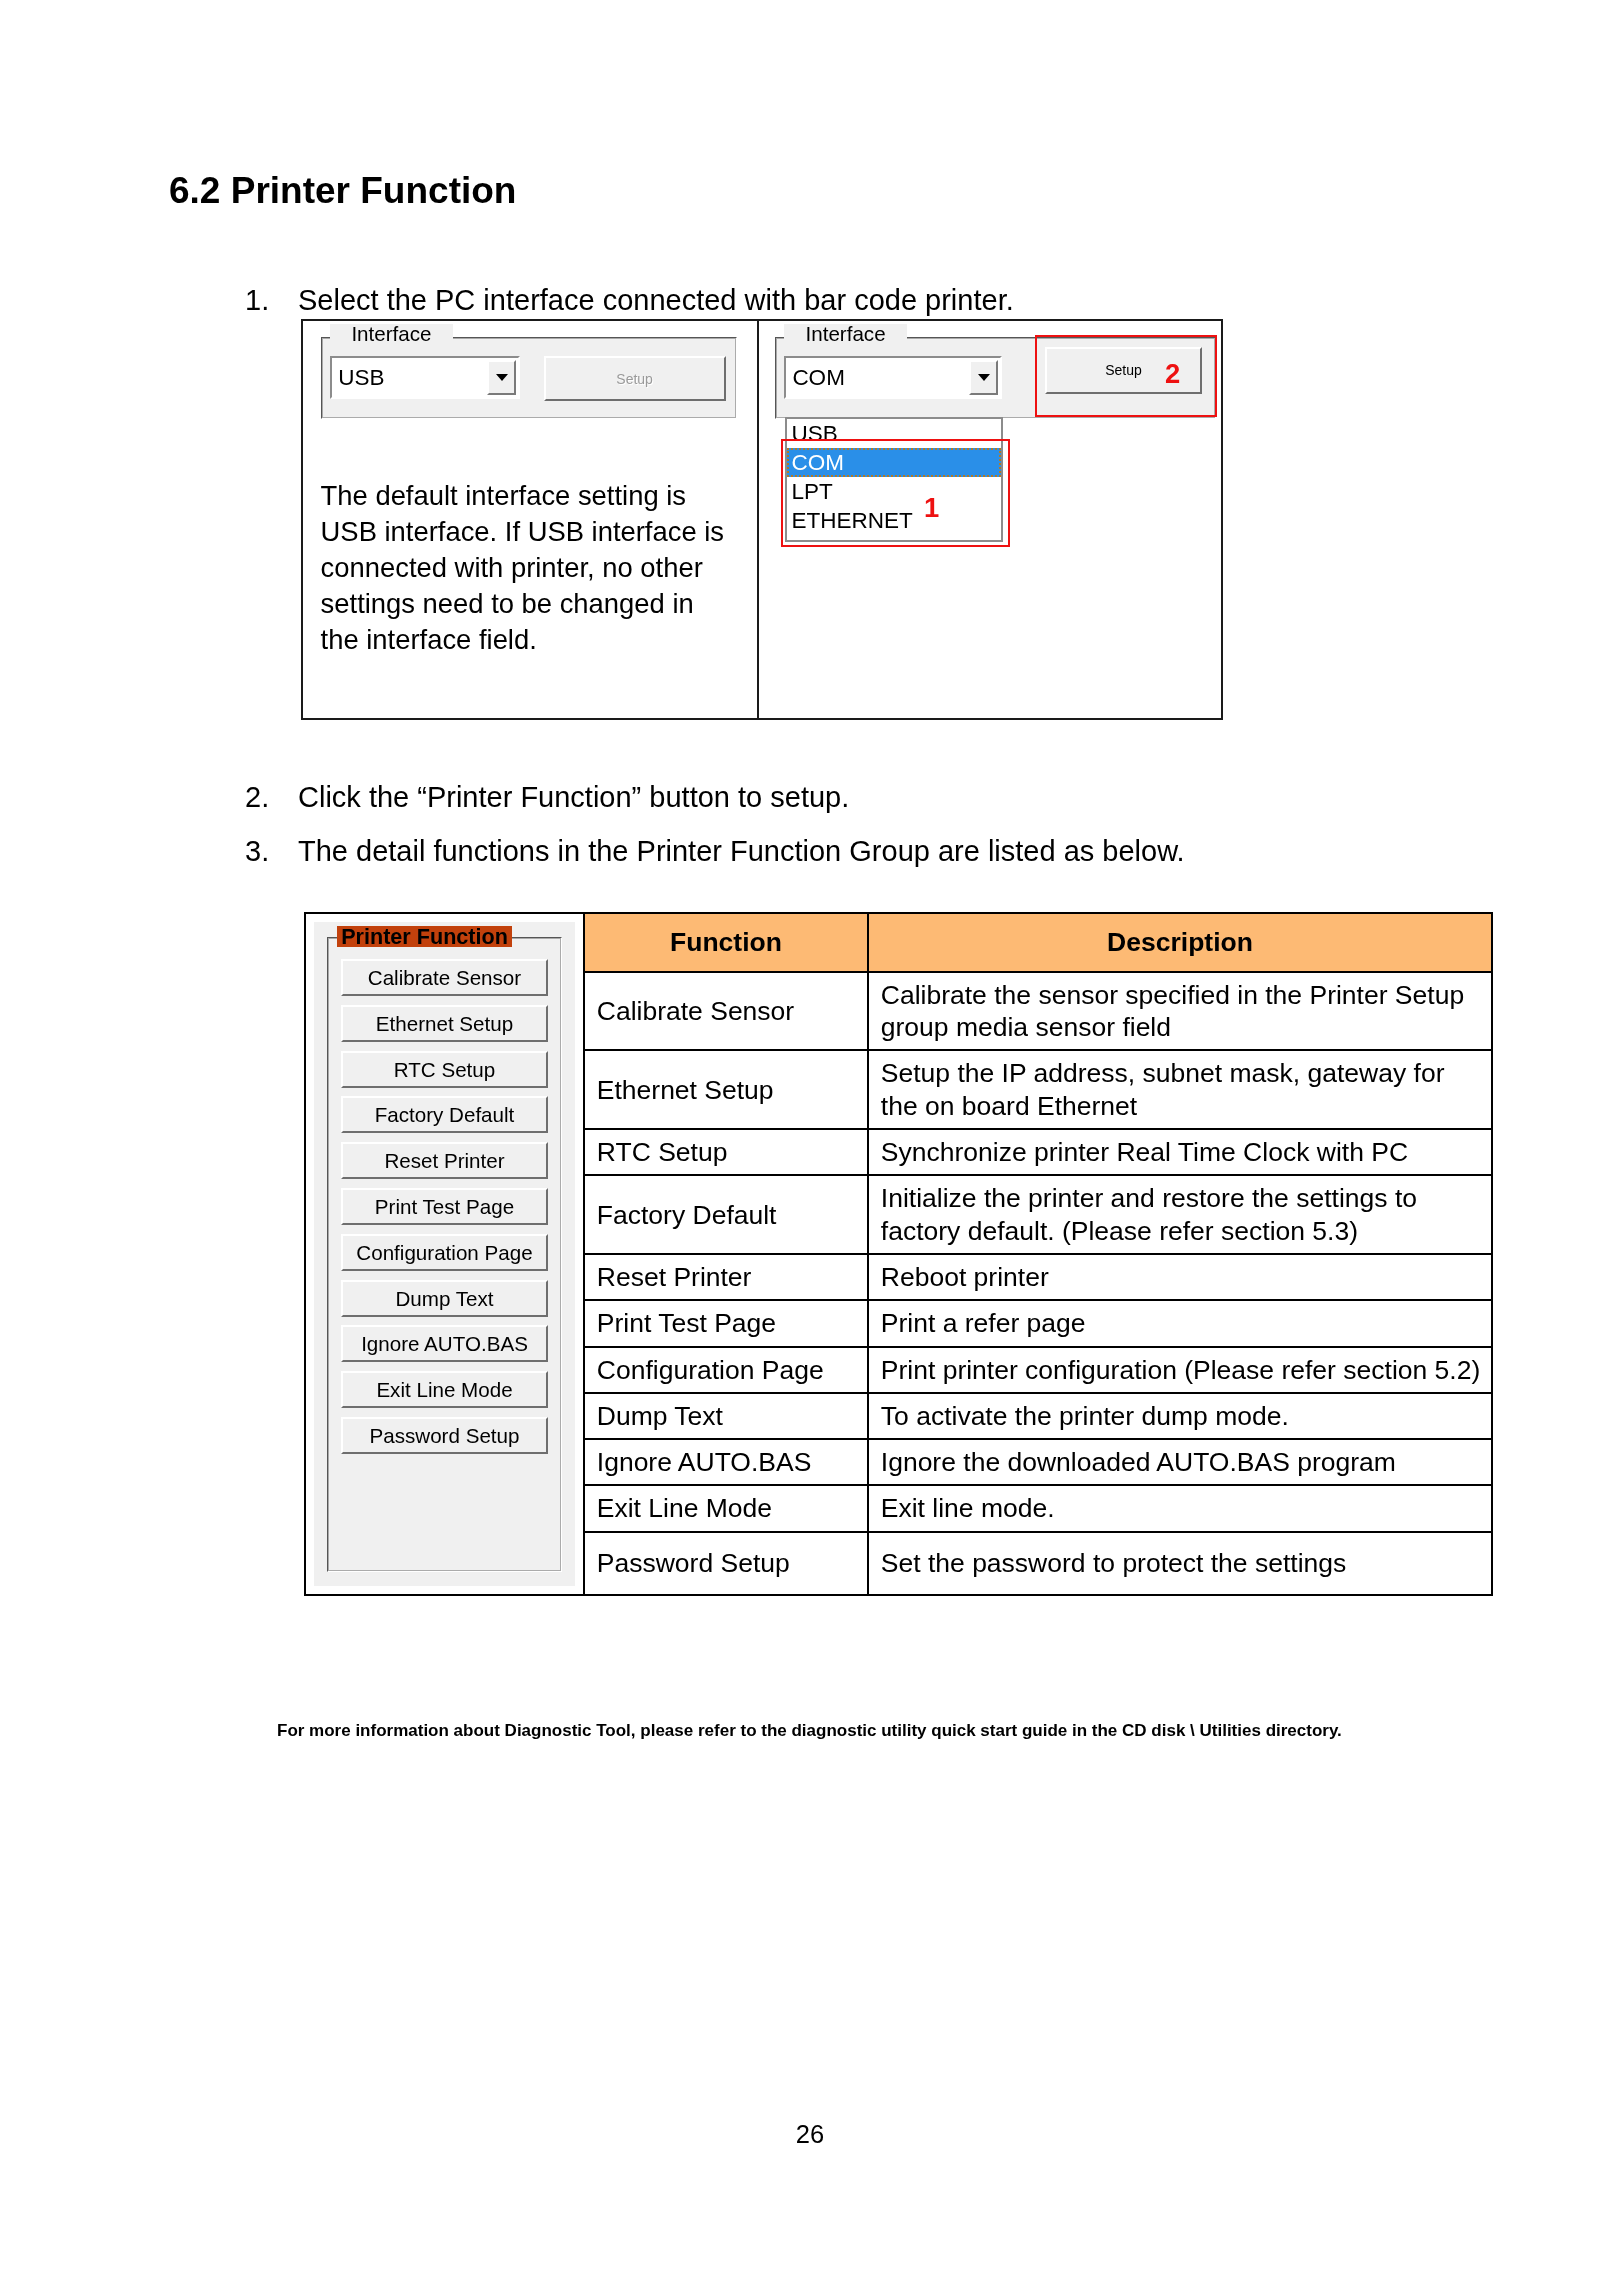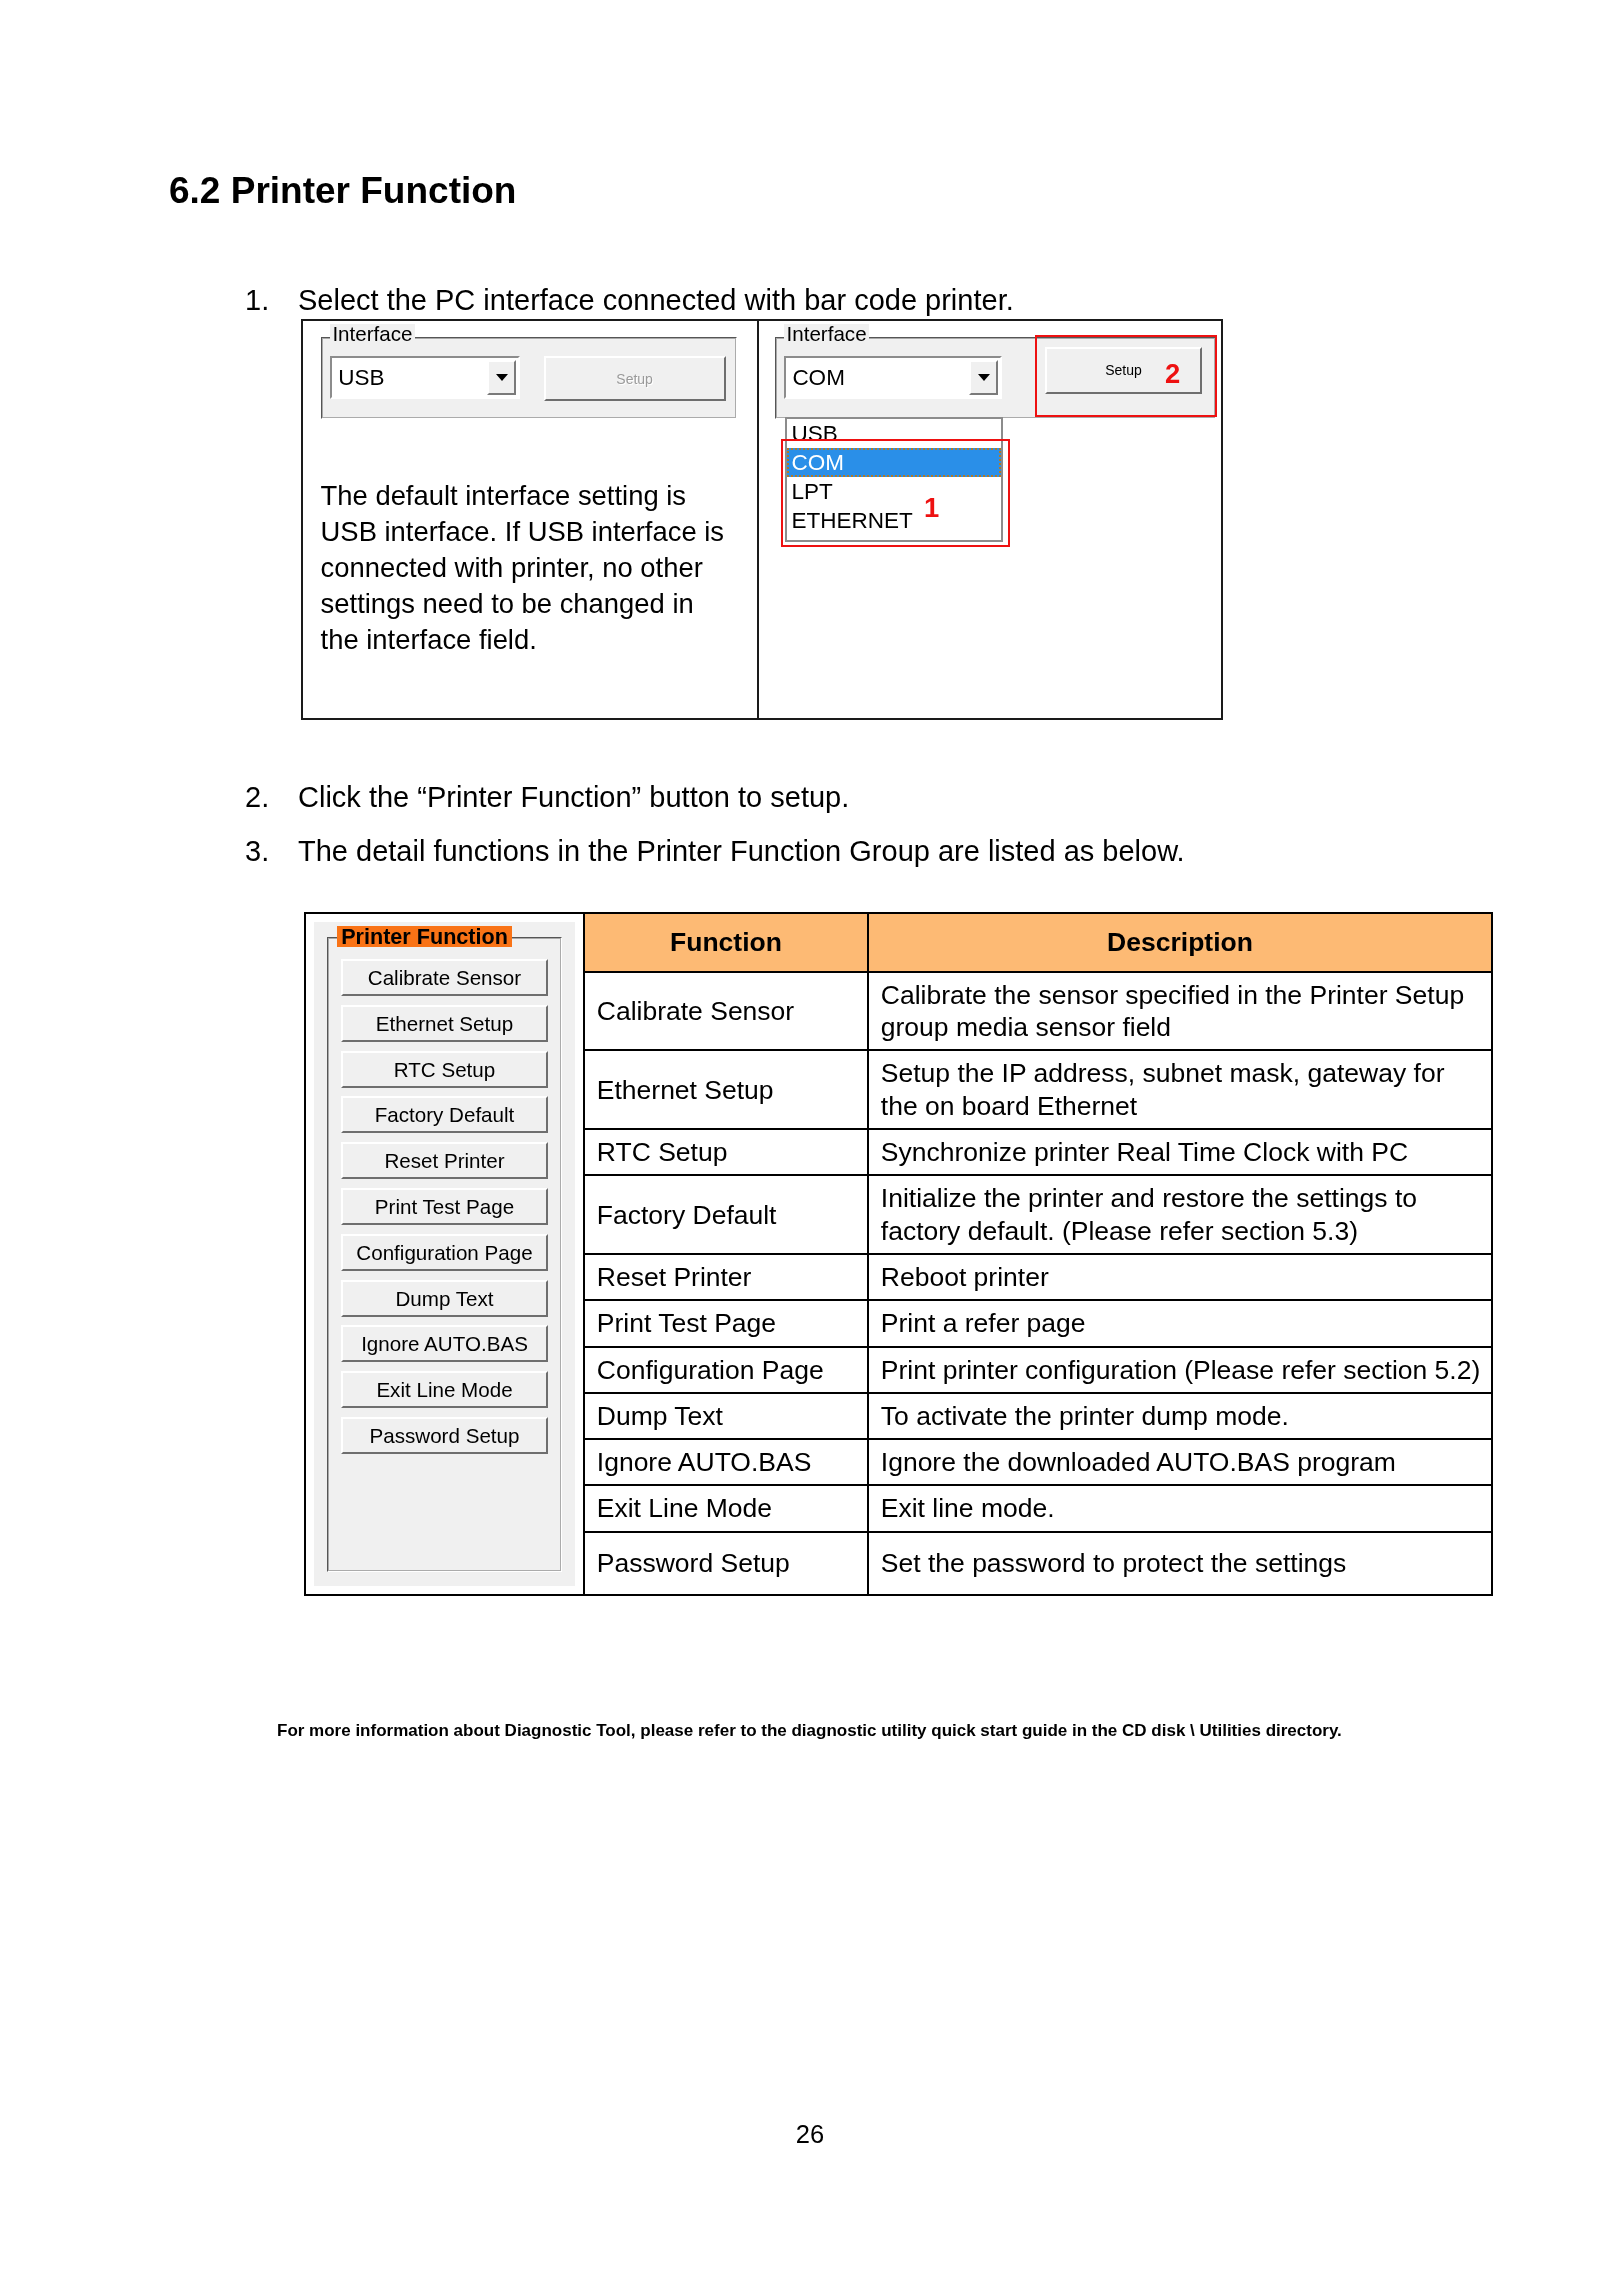--- a/index.html
+++ b/index.html
@@ -81,21 +81,21 @@
     border-right-color: #ffffff;
     border-bottom-color: #ffffff;
     background: #f0f0f0;
     box-sizing: border-box;
   }
   .groupbox-legend {
     position: absolute;
     top: -14.7px;
     left: 7.8px;
     background: #f0f0f0;
-    padding: 0 2px;
+    padding: 0 21px;
     font-size: 20.6px;
     line-height: 1;
     white-space: nowrap;
   }
 
   .combo {
     position: absolute;
     background: #ffffff;
     border: 2px solid;
     border-color: #8c8c8c #ffffff #ffffff #8c8c8c;
@@ -240,21 +240,21 @@
     border: 2px groove #d8d8d8;
     border-top-color: #a9a9a9;
     border-left-color: #a9a9a9;
     border-right-color: #ffffff;
     border-bottom-color: #ffffff;
     box-sizing: border-box;
   }
   .pf-legend {
     position: absolute;
     top: -13.7px; left: 7.8px;
-    background: #f97316;
+    background: #c2410c;
     padding: 0 3.9px;
     font-size: 21.6px;
     font-weight: bold;
     line-height: 1;
     white-space: nowrap;
     text-align: center;
   }
   .pf-btns {
     position: absolute;
     left: 11.8px; right: 11.8px; top: 19.6px;

